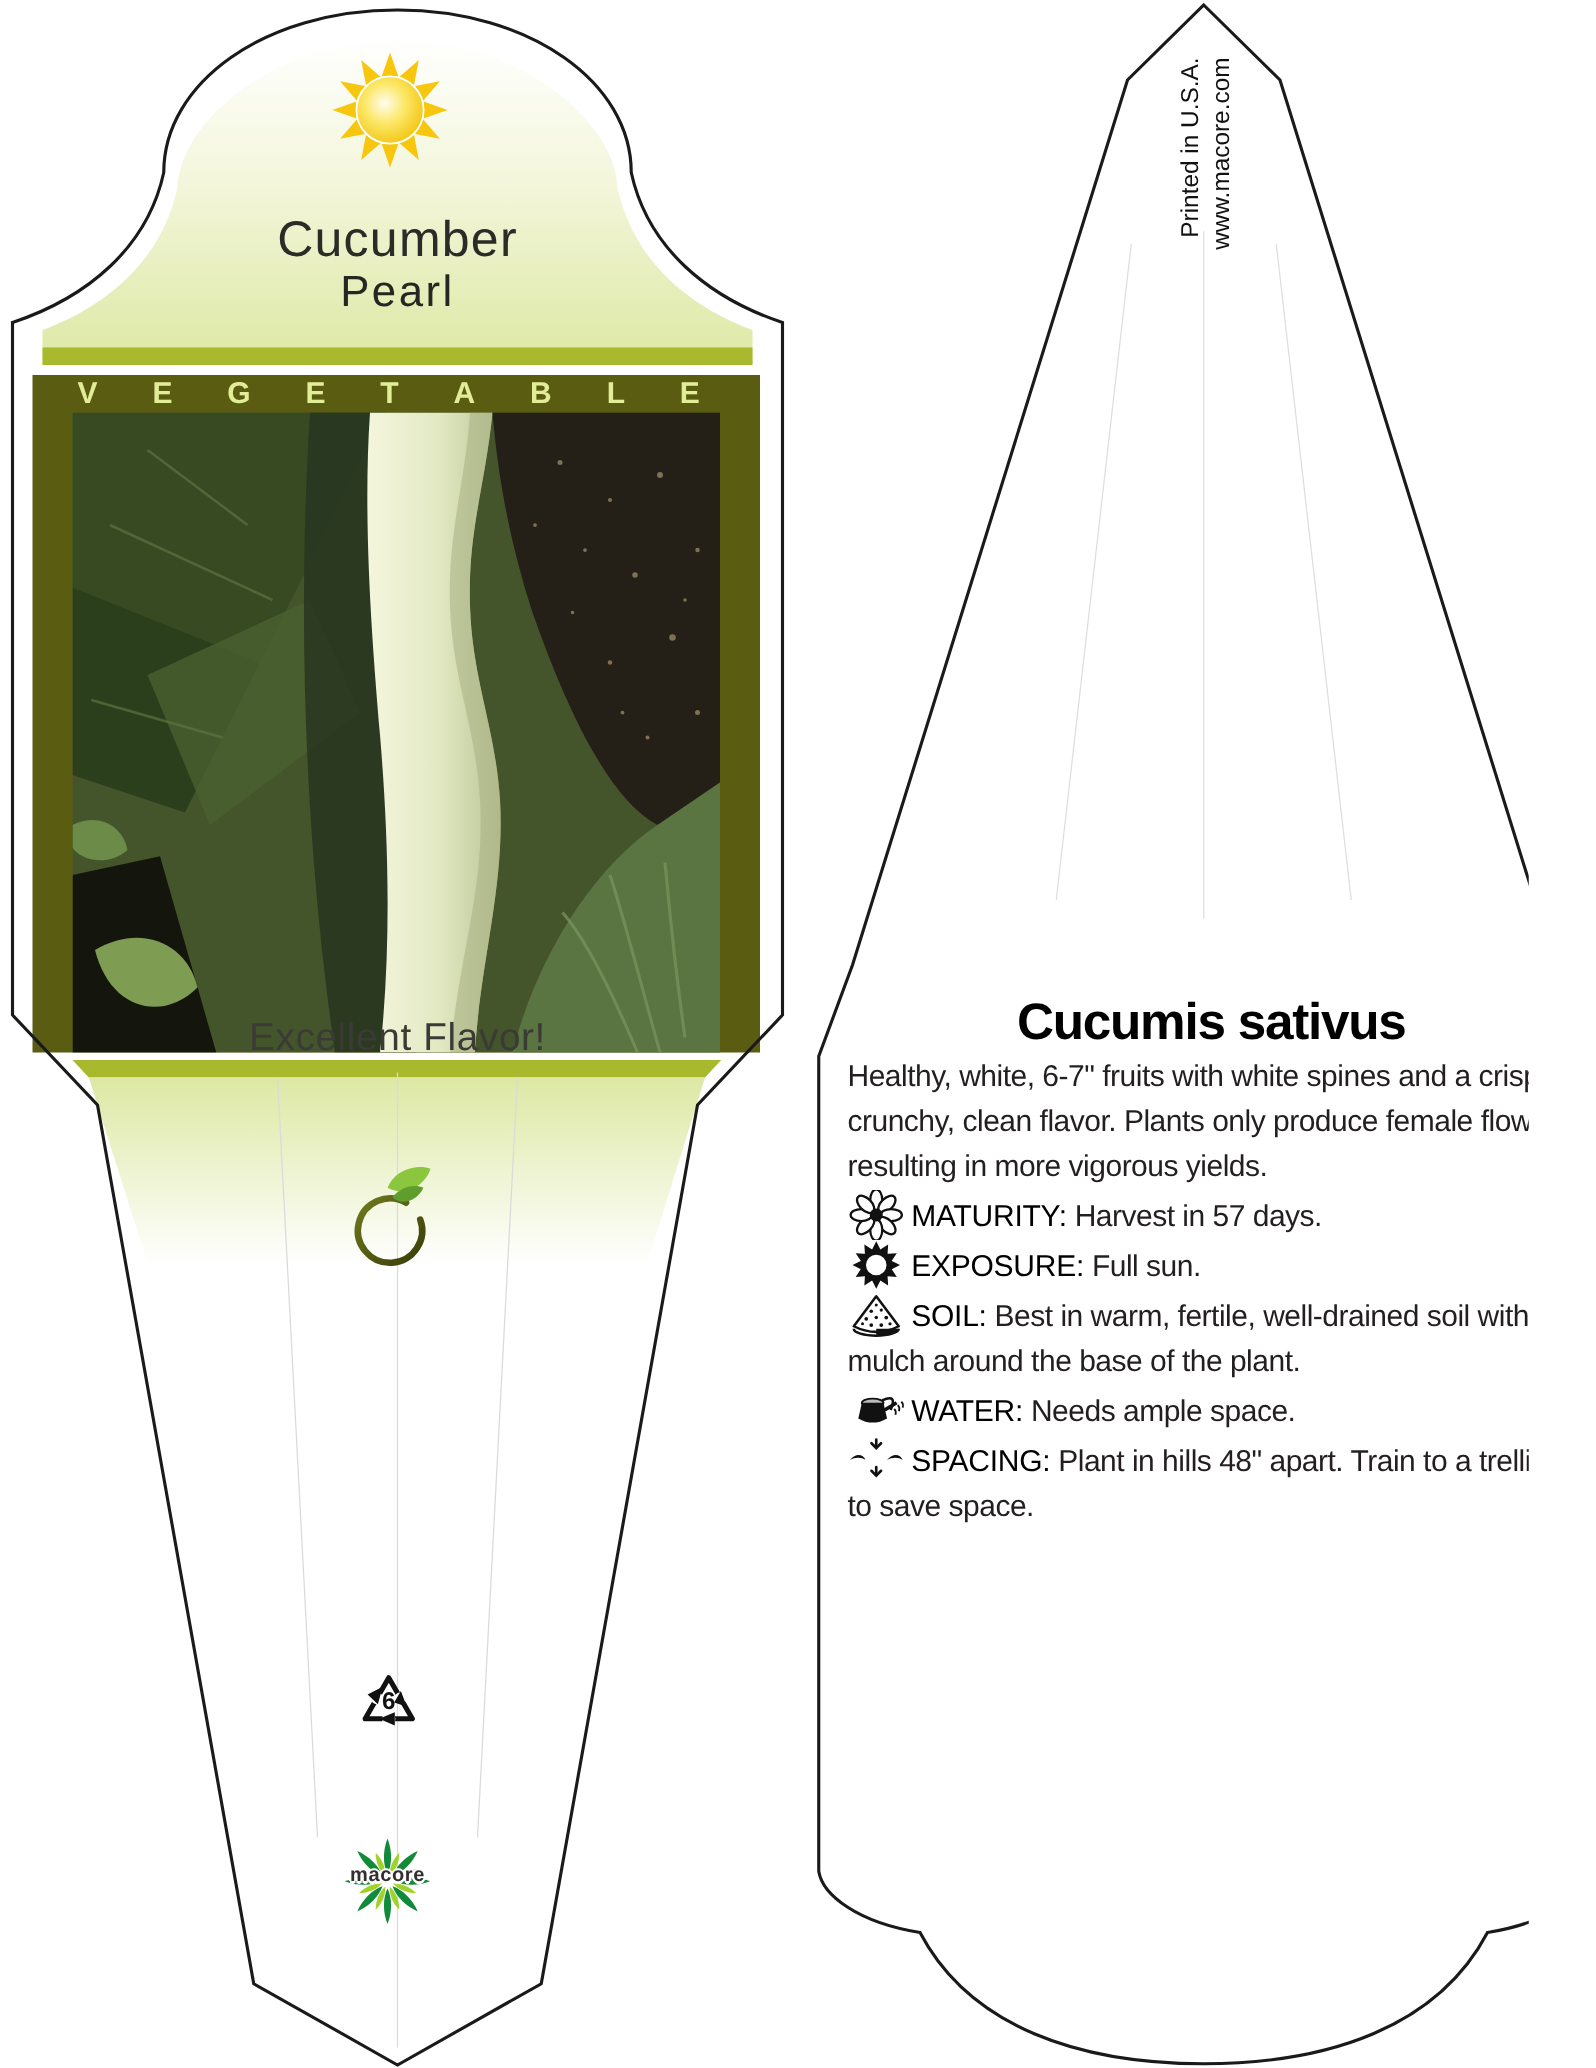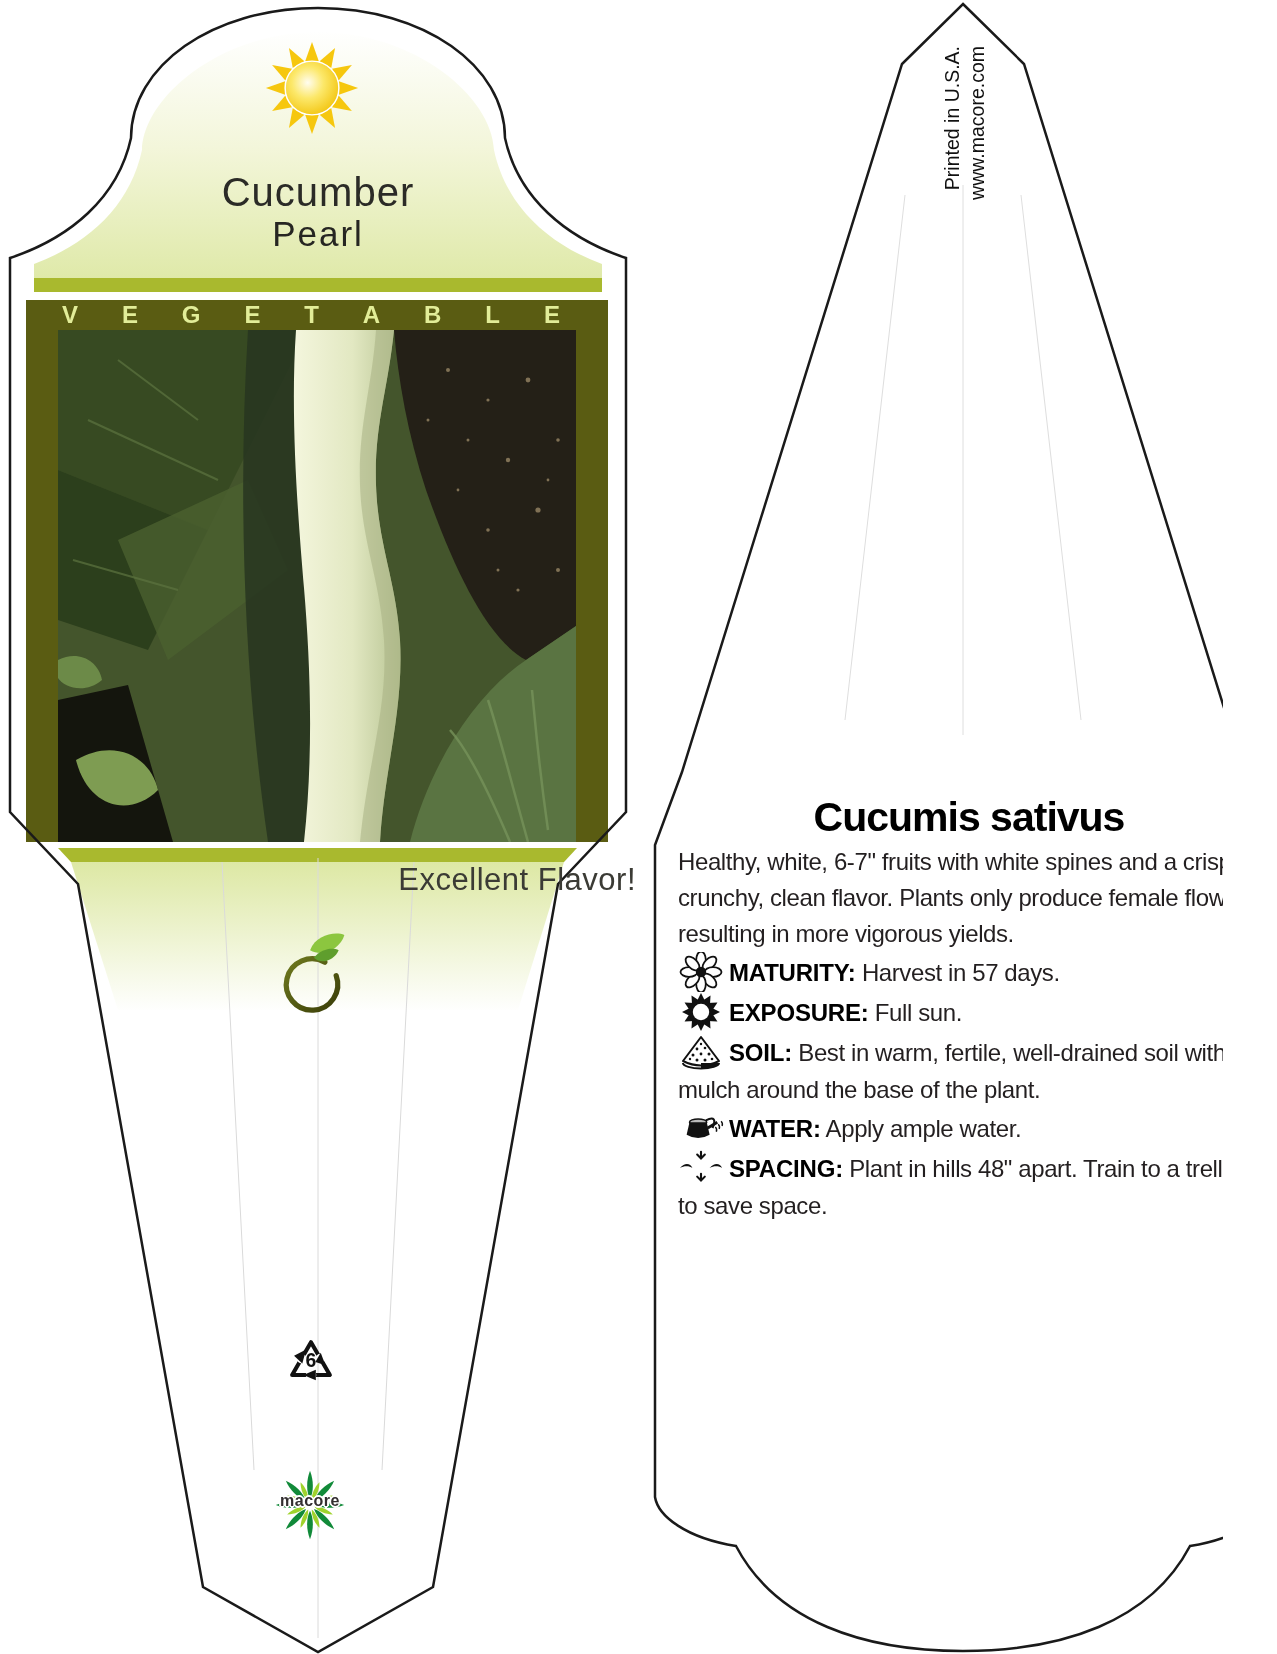--- a/index.html
+++ b/index.html
@@ -6,35 +6,35 @@
   .canvas{position:relative;width:1223px;height:1654px;background:#fff;overflow:hidden;
           font-family:"Liberation Sans", sans-serif;}
   .abs{position:absolute;}
   svg.layer{position:absolute;left:0;top:0;}
 
   
   .front-title{left:0;top:170px;width:636px;text-align:center;font-size:40px;color:#2b2b27;letter-spacing:1px;}
   .front-variety{left:0;top:214px;width:636px;text-align:center;font-size:35px;font-weight:normal;color:#262622;letter-spacing:2px;}
   .banner{left:62px;top:301px;width:498px;height:27px;display:flex;justify-content:space-between;
           font-size:24px;font-weight:bold;color:var(--banner_letter_green);line-height:27px;}
-  .tagline{left:0;top:862px;width:636px;text-align:right;font-size:31px;color:#3b3b35;letter-spacing:0.5px;}
+  .tagline{left:0;top:812px;width:636px;text-align:center;font-size:31px;color:#3b3b35;letter-spacing:0.5px;}
   .brand-text{left:210px;top:1492px;width:200px;text-align:center;font-size:16px;font-weight:bold;
       color:#332f30;letter-spacing:0.5px;
       text-shadow:-2px 0 0 #fff,2px 0 0 #fff,0 -2px 0 #fff,0 2px 0 #fff,-1px -1px 0 #fff,1px 1px 0 #fff,-1px 1px 0 #fff,1px -1px 0 #fff;}
 
   
   .vert-text{width:164px;height:24px;line-height:24px;font-size:19.5px;color:#111;
              transform:rotate(-90deg);text-align:right;white-space:nowrap;}
   .back-panel{left:678px;top:798px;width:582px;color:var(--body_text);
               font-size:24px;line-height:36px;letter-spacing:-0.4px;}
   .back-panel h1{margin:0 0 8px 0;font-size:41px;line-height:38px;letter-spacing:-1px;
                  text-align:center;color:#000;font-weight:bold;}
   .back-panel p{margin:0;}
   .attr-item{margin:0;}
-  .attr-label{font-weight:bold;color:#000;letter-spacing:-0.2px;}
+  .attr-label{font-weight:normal;color:#000;letter-spacing:-0.2px;}
   .attr-icon{display:inline-block;width:46px;height:40px;vertical-align:-11px;margin-right:5px;}
   .attr-icon svg{width:100%;height:100%;display:block;}
 </style>
 </head>
 <body>
 
 <div class="canvas">
 
   <svg class="layer" width="1277" height="1654" viewBox="0 0 1277 1654">
     <defs>
@@ -303,21 +303,21 @@
     <ellipse cx="21" cy="14" rx="9" ry="3.5" fill="#bbb" stroke="#111" stroke-width="1.6"></ellipse>
     <path d="M12 14 L30 14 L33 27 Q21 34 9 27 Z" fill="#111"></path>
     <path d="M29 12 Q42 6 36 20" fill="none" stroke="#111" stroke-width="2.2"></path>
     <path d="M31 20 L41 14" stroke="#111" stroke-width="3"></path>
     <g stroke="#111" stroke-width="1.5" fill="none">
       <path d="M42 16 q2 2 1 5"></path>
                 <path d="M45 13 q2 2 1 5"></path>
                 <path d="M39 19 q2 2 1 5"></path>
               </g>
             </svg>
-</span><b class="attr-label">WATER:</b><span class="attr-text"> Apply ample water.</span></p>
+</span><b class="attr-label">WATER:</b><span class="attr-text"> Needs ample space.</span></p>
 
   <p class="attr-item"><span class="attr-icon">
   <svg viewBox="0 0 48 40">
     <g stroke="#111" stroke-width="2.2" fill="none" stroke-linecap="round">
       <path d="M24 3 v6"></path>
                 <path d="M20 6 l4 4 4 -4"></path>
       <path d="M24 26 v6"></path>
                 <path d="M20 29 l4 4 4 -4"></path>
     </g>
     <path d="M2 20 C7 14 13 15 15 20 C12 17.5 6 17.5 2 20 Z" fill="#111"></path>

